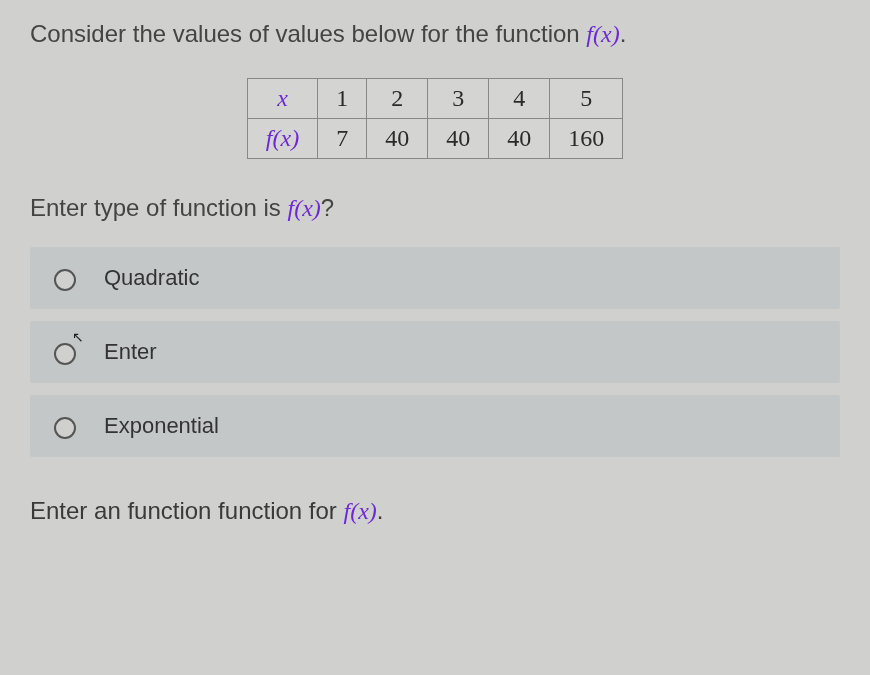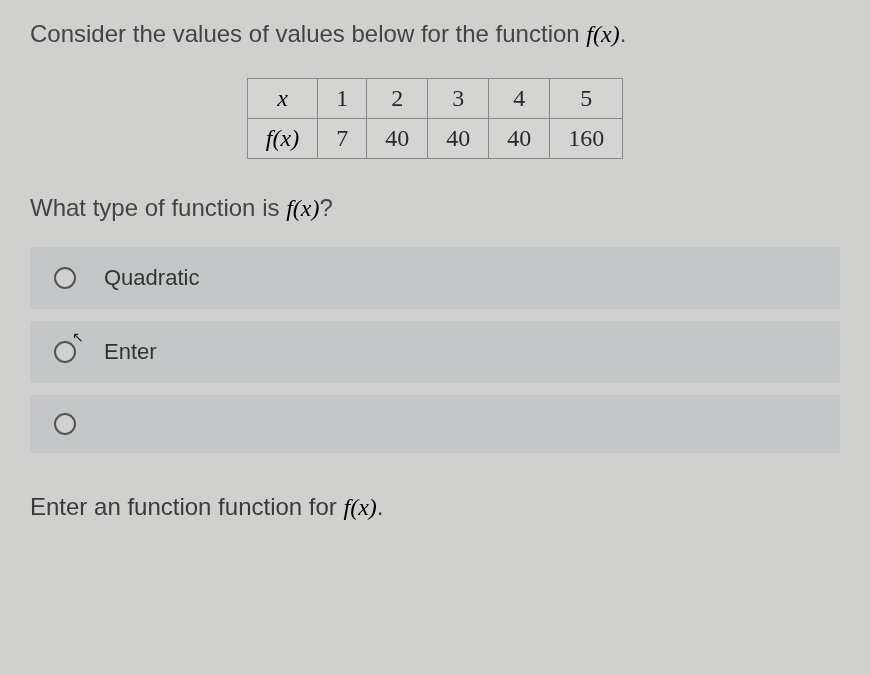--- a/index.html
+++ b/index.html
@@ -17,21 +17,21 @@
       position: relative;
     }
     .question-intro {
       font-size: 24px;
       color: #444;
       margin-bottom: 30px;
     }
     .math-fn {
       font-family: 'Times New Roman', serif;
       font-style: italic;
-      color: #000000;
+      color: #6d28d9;
       text-align: center;
     }
     .table-wrap {
       display: flex;
       justify-content: center;
       margin-bottom: 35px;
     }
     table.value-table {
       border-collapse: collapse;
       background: rgba(255,255,255,0.1);
@@ -54,21 +54,21 @@
       display: flex;
       flex-direction: column;
       gap: 12px;
       margin-bottom: 40px;
     }
     .option-row {
       background: #c4c7c8;
       border-radius: 2px;
       padding: 18px 24px;
       display: flex;
-      align-items: center;
+      align-items: flex-end;
       gap: 28px;
       cursor: pointer;
     }
     .radio {
       width: 22px;
       height: 22px;
       border: 2px solid #555;
       border-radius: 50%;
       background: #d0d0ce;
       flex-shrink: 0;
@@ -113,35 +113,36 @@
       <td>40</td>
       <td>40</td>
       <td>40</td>
       <td>160</td>
     </tr>
   </tbody>
     </table>
 </div>
 
 <div class="sub-question">
-  <span>What type of function is </span>
+  <span>Enter type of function is </span>
   <span class="math-fn">f(x)</span><span>?</span>
 </div>
 
 <div class="options">
   <div class="option-row">
     <div class="radio"></div>
     <div class="option-label">Quadratic</div>
   </div>
   <div class="option-row" style="position:relative;">
     <div class="radio"></div>
     <span class="cursor-mark" style="left:42px; top:8px;">↖</span>
     <div class="option-label">Enter</div>
   </div>
   <div class="option-row">
     <div class="radio"></div>
+    <div class="option-label">Exponential</div>
   </div>
 </div>
 
 <div class="enter-prompt">
   <span>Enter an function function for </span>
   <span class="math-fn">f(x)</span><span>.</span>
 </div>
 
 </body></html>

